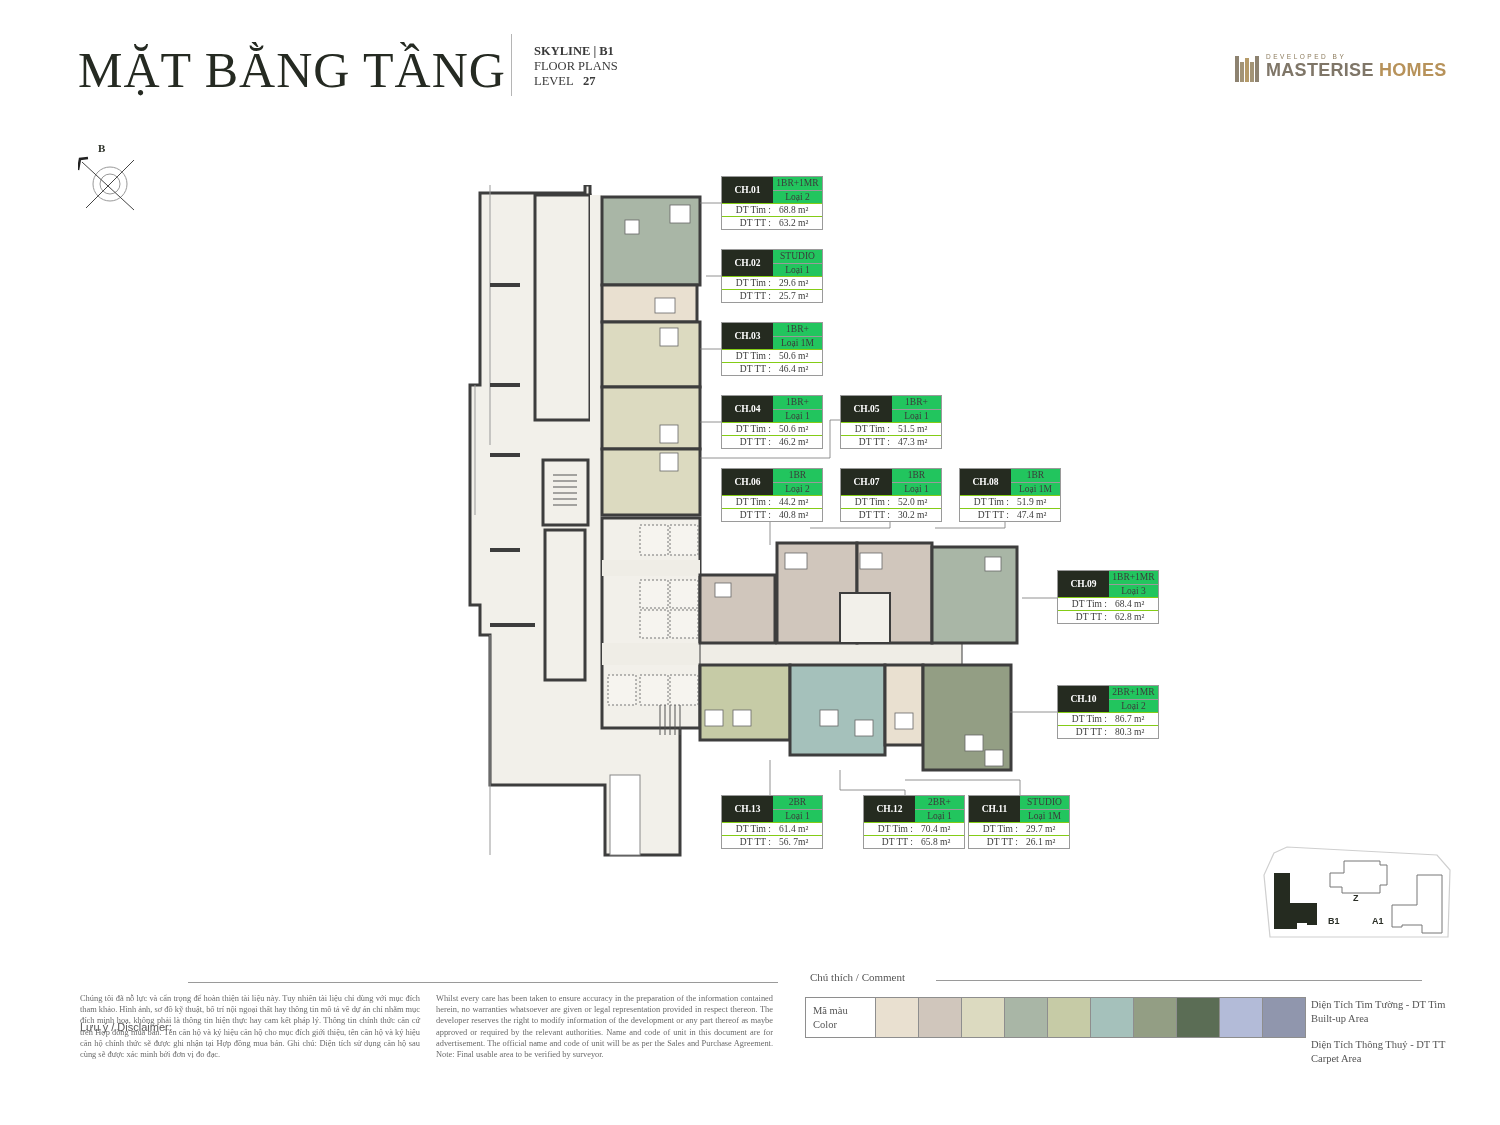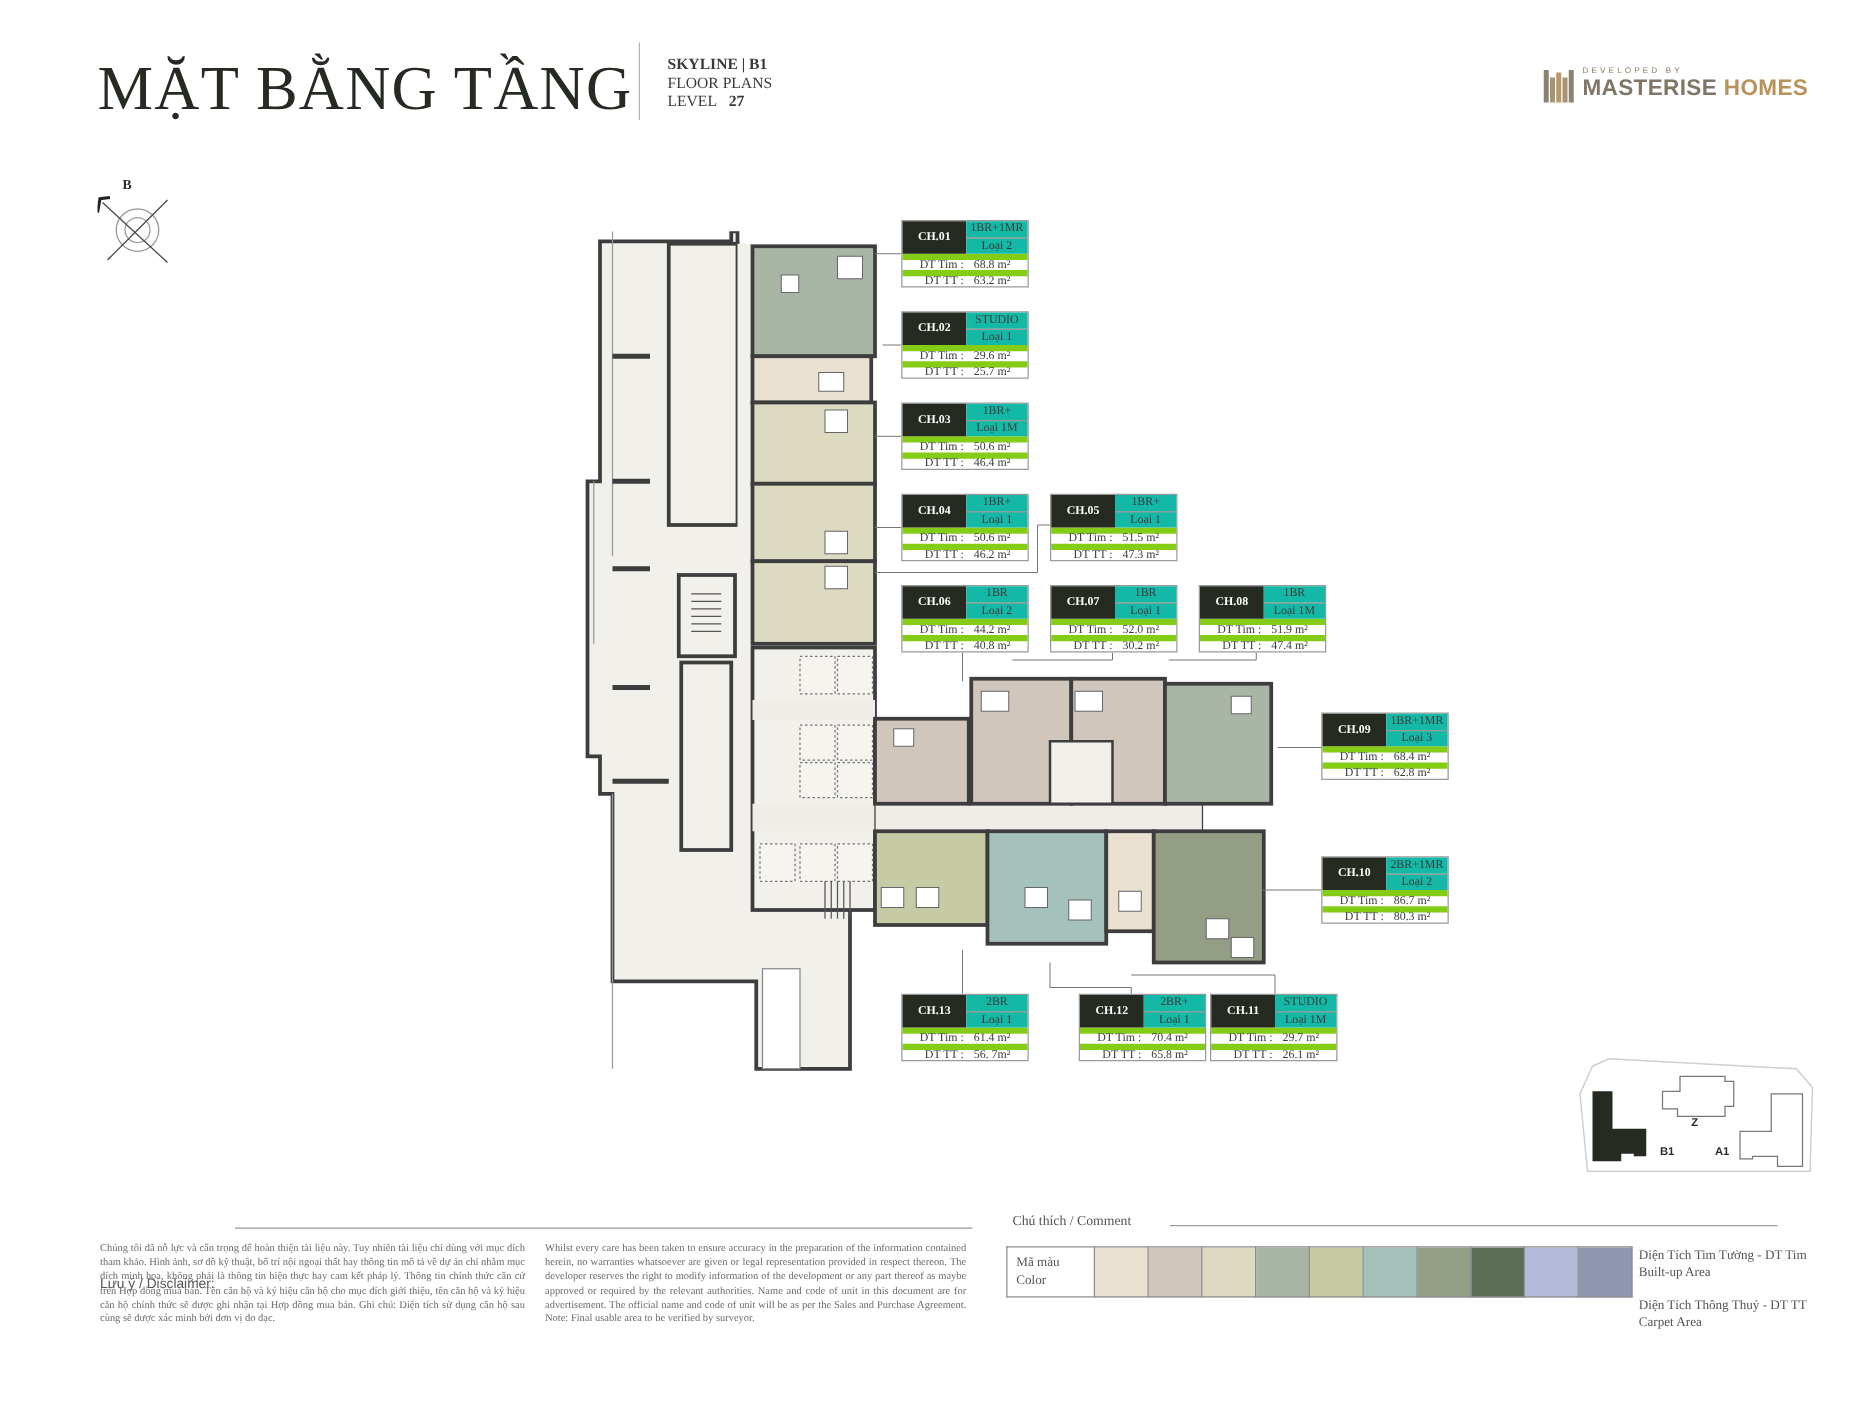--- a/index.html
+++ b/index.html
@@ -25,23 +25,23 @@
   .compass { left: 78px; top: 140px; width: 60px; height: 75px; }
 
   
   .plan { left: 465px; top: 185px; width: 565px; height: 685px; }
 
   
   .unit { width: 102px; font-size: 9.5px; font-family: "Liberation Serif", serif; border: 1px solid #9a9a9a; background: #fff; }
   .unit .top { display: flex; height: 26px; }
   .unit .code { width: 51px; background: #252b20; color: #fff; font-weight: bold; font-size: 9.5px; display: flex; align-items: center; justify-content: center; }
   .unit .type { flex: 1; display: flex; flex-direction: column; }
-  .unit .type div { flex: 1; display: flex; align-items: center; justify-content: center; color: #3b3b3b; background: #14b8a6; }
+  .unit .type div { flex: 1; display: flex; align-items: center; justify-content: center; color: #3b3b3b; background: #22c55e; }
   .unit .type div + div { border-top: 1px solid #9a9a9a; }
-  .unit .row { display: flex; height: 13px; border-top: 5px solid #84cc16; align-items: center; color: #3b3b3b; }
+  .unit .row { display: flex; height: 13px; border-top: 1px solid #84cc16; align-items: center; color: #3b3b3b; }
   .unit .row .lbl { width: 53px; text-align: right; padding-right: 4px; }
   .unit .row .val { flex: 1; padding-left: 4px; }
 
   
   .keyplan { left: 1262px; top: 845px; width: 190px; height: 95px; }
 
   
   .disc-head { left: 80px; top: 974px; font-size: 11px; color: #555; font-family: "Liberation Sans", sans-serif; margin-top: 47px; }
   .disc-line { left: 188px; top: 982px; width: 590px; height: 1px; background: #9a9a9a; }
   .disc-vi { left: 80px; top: 993px; width: 340px; font-size: 8.4px; line-height: 11.2px; color: #6a6a6a; text-align: justify; font-family: "Liberation Serif", serif; }

